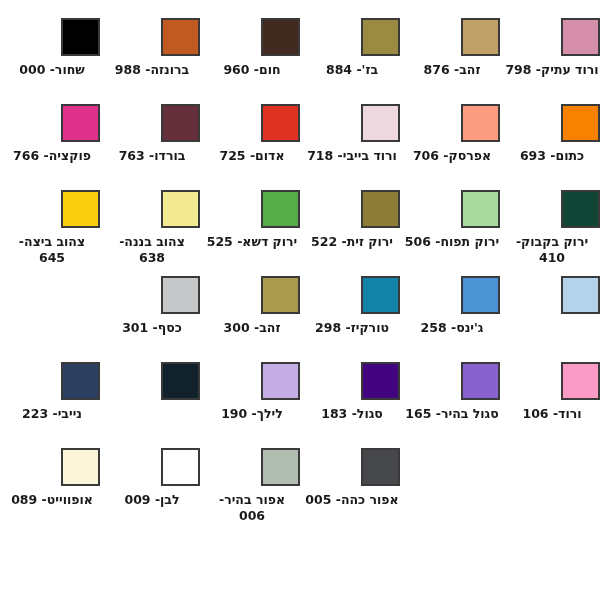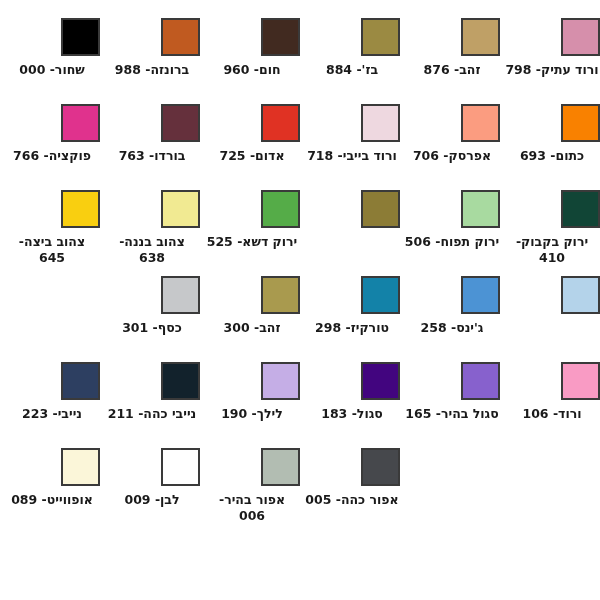--- a/index.html
+++ b/index.html
@@ -129,20 +129,21 @@
         <div class="swatch-cell">
           <div class="swatch-chip" style="background: rgb(17, 69, 54);"></div>
           <div class="swatch-label">ירוק בקבוק- 410</div>
         </div>
         <div class="swatch-cell">
           <div class="swatch-chip" style="background: rgb(168, 218, 160);"></div>
           <div class="swatch-label">ירוק תפוח- 506</div>
         </div>
         <div class="swatch-cell">
           <div class="swatch-chip" style="background: rgb(140, 124, 54);"></div>
+          <div class="swatch-label">ירוק זית- 522</div>
         </div>
         <div class="swatch-cell">
           <div class="swatch-chip" style="background: rgb(85, 172, 72);"></div>
           <div class="swatch-label">ירוק דשא- 525</div>
         </div>
         <div class="swatch-cell">
           <div class="swatch-chip" style="background: rgb(241, 234, 146);"></div>
           <div class="swatch-label">צהוב בננה- 638</div>
         </div>
         <div class="swatch-cell">
@@ -183,21 +184,20 @@
         <div class="swatch-cell">
           <div class="swatch-chip" style="background: rgb(66, 5, 127);"></div>
           <div class="swatch-label">סגול- 183</div>
         </div>
         <div class="swatch-cell">
           <div class="swatch-chip" style="background: rgb(197, 174, 230);"></div>
           <div class="swatch-label">לילך- 190</div>
         </div>
         <div class="swatch-cell">
           <div class="swatch-chip" style="background: rgb(18, 34, 44);"></div>
-          <div class="swatch-label">נייבי כהה- 211</div>
         </div>
         <div class="swatch-cell">
           <div class="swatch-chip" style="background: rgb(45, 63, 97);"></div>
           <div class="swatch-label">נייבי- 223</div>
         </div>
       </div>
       <div class="swatch-row">
         <div class="swatch-cell empty">
           <div class="swatch-chip"></div>
           <div class="swatch-label"></div>

